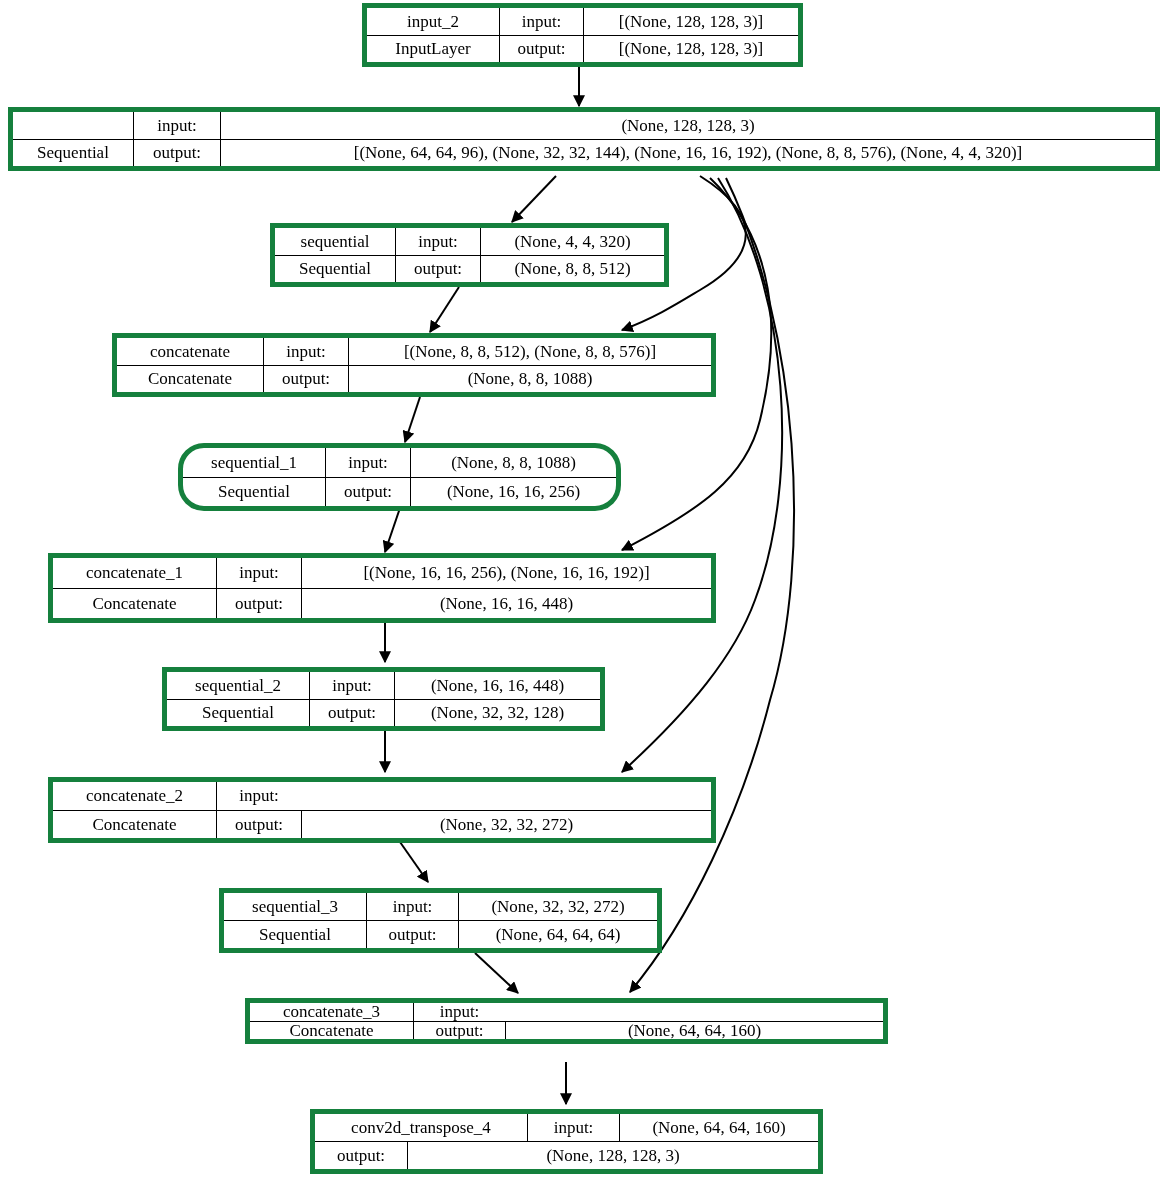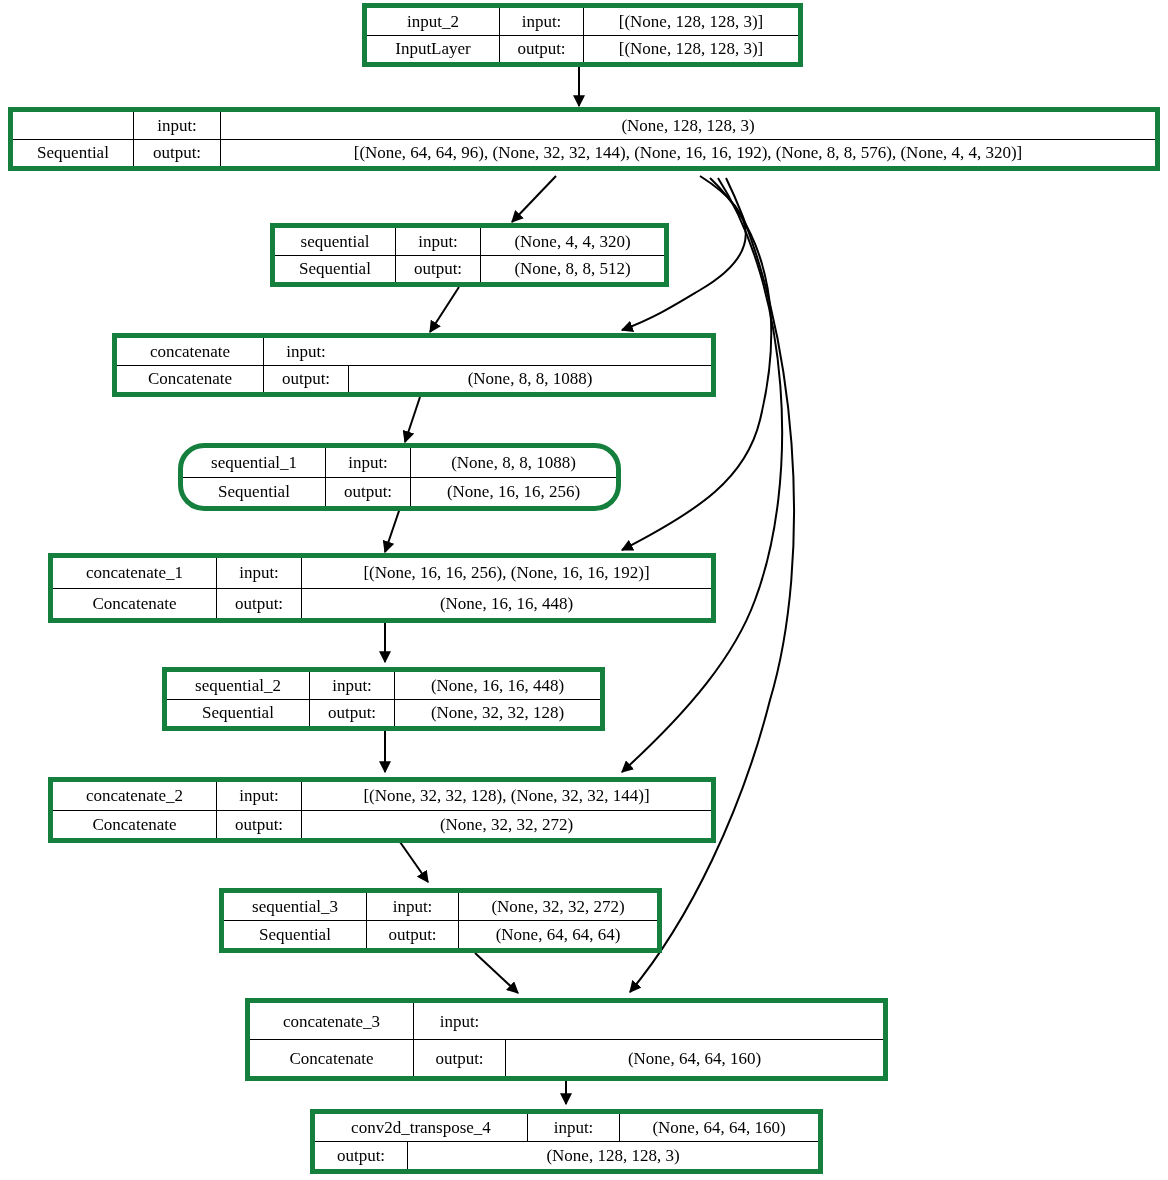--- a/index.html
+++ b/index.html
@@ -121,20 +121,21 @@
       <div class="cell c-name" style="width:120px;">Sequential</div>
       <div class="cell c-io" style="width:85px;">output:</div>
       <div class="cell c-shape">(None, 8, 8, 512)</div>
     </div>
   </div>
 
   <div class="node" style="left:112px;top:333px;width:604px;height:64px;">
     <div class="row">
       <div class="cell c-name" style="width:146px;">concatenate</div>
       <div class="cell c-io" style="width:85px;">input:</div>
+      <div class="cell c-shape">[(None, 8, 8, 512), (None, 8, 8, 576)]</div>
     </div>
     <div class="row">
       <div class="cell c-name" style="width:146px;">Concatenate</div>
       <div class="cell c-io" style="width:85px;">output:</div>
       <div class="cell c-shape">(None, 8, 8, 1088)</div>
     </div>
   </div>
 
   <div class="node" style="left:178px;top:443px;width:443px;height:68px;border-radius:26px;">
     <div class="row">
@@ -172,21 +173,20 @@
       <div class="cell c-name" style="width:142px;">Sequential</div>
       <div class="cell c-io" style="width:85px;">output:</div>
       <div class="cell c-shape">(None, 32, 32, 128)</div>
     </div>
   </div>
 
   <div class="node" style="left:48px;top:777px;width:668px;height:66px;">
     <div class="row">
       <div class="cell c-name" style="width:163px;">concatenate_2</div>
       <div class="cell c-io" style="width:85px;">input:</div>
-      <div class="cell c-shape">[(None, 32, 32, 128), (None, 32, 32, 144)]</div>
     </div>
     <div class="row">
       <div class="cell c-name" style="width:163px;">Concatenate</div>
       <div class="cell c-io" style="width:85px;">output:</div>
       <div class="cell c-shape">(None, 32, 32, 272)</div>
     </div>
   </div>
 
   <div class="node" style="left:219px;top:888px;width:443px;height:65px;">
     <div class="row">
@@ -194,21 +194,21 @@
       <div class="cell c-io" style="width:92px;">input:</div>
       <div class="cell c-shape">(None, 32, 32, 272)</div>
     </div>
     <div class="row">
       <div class="cell c-name" style="width:142px;">Sequential</div>
       <div class="cell c-io" style="width:92px;">output:</div>
       <div class="cell c-shape">(None, 64, 64, 64)</div>
     </div>
   </div>
 
-  <div class="node" style="left:245px;top:998px;width:643px;height:83px;">
+  <div class="node" style="left:245px;top:998px;width:643px;height:46px;">
     <div class="row">
       <div class="cell c-name" style="width:163px;">concatenate_3</div>
       <div class="cell c-io" style="width:92px;">input:</div>
     </div>
     <div class="row">
       <div class="cell c-name" style="width:163px;">Concatenate</div>
       <div class="cell c-io" style="width:92px;">output:</div>
       <div class="cell c-shape">(None, 64, 64, 160)</div>
     </div>
   </div>

